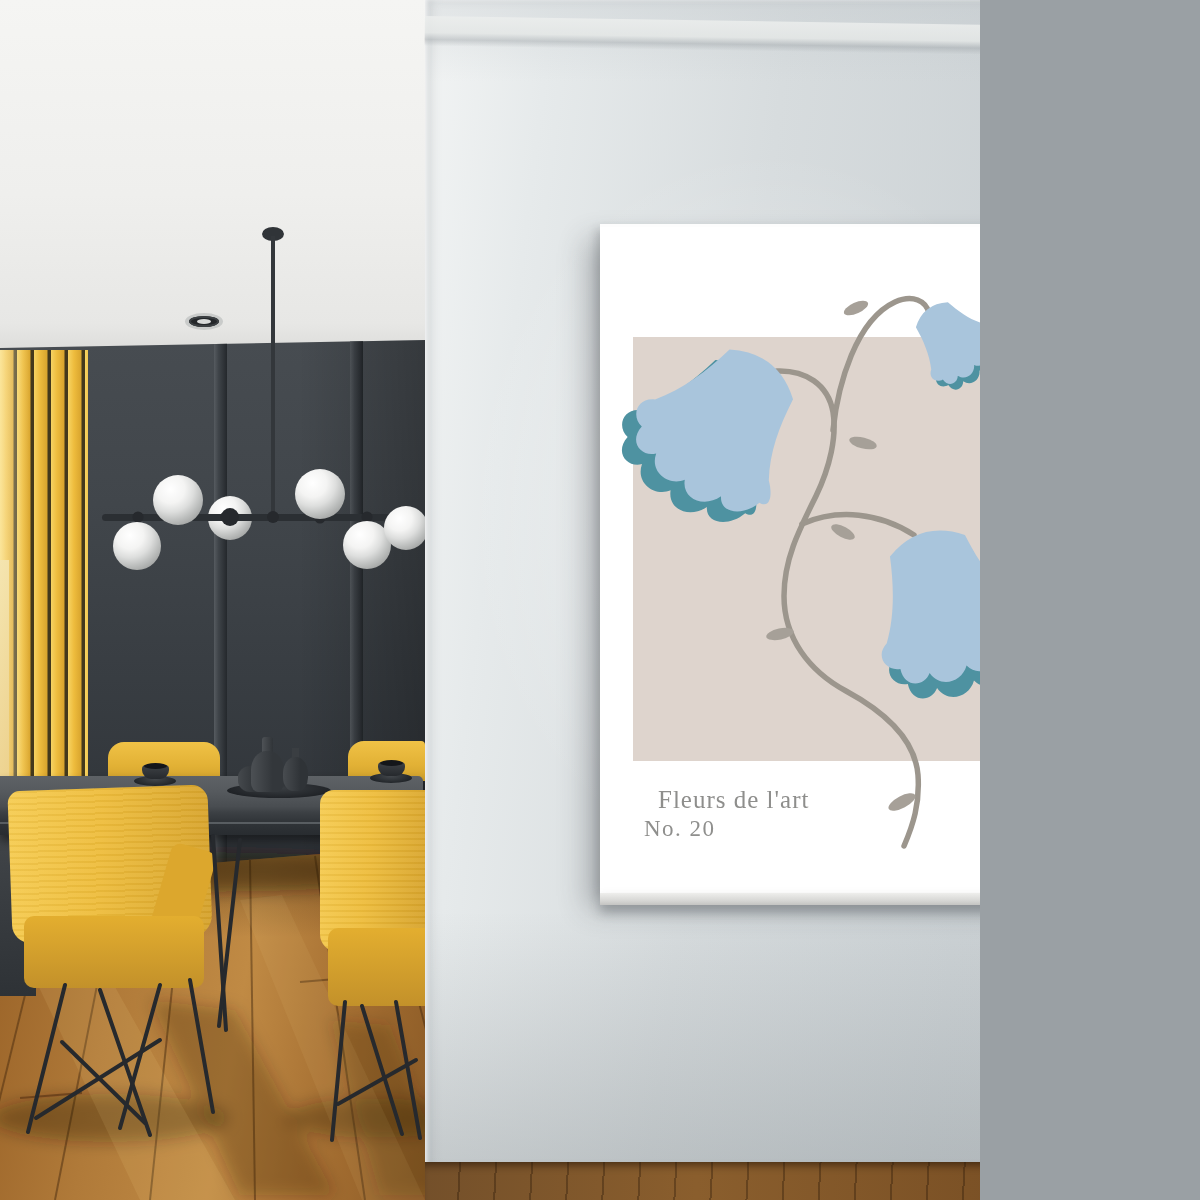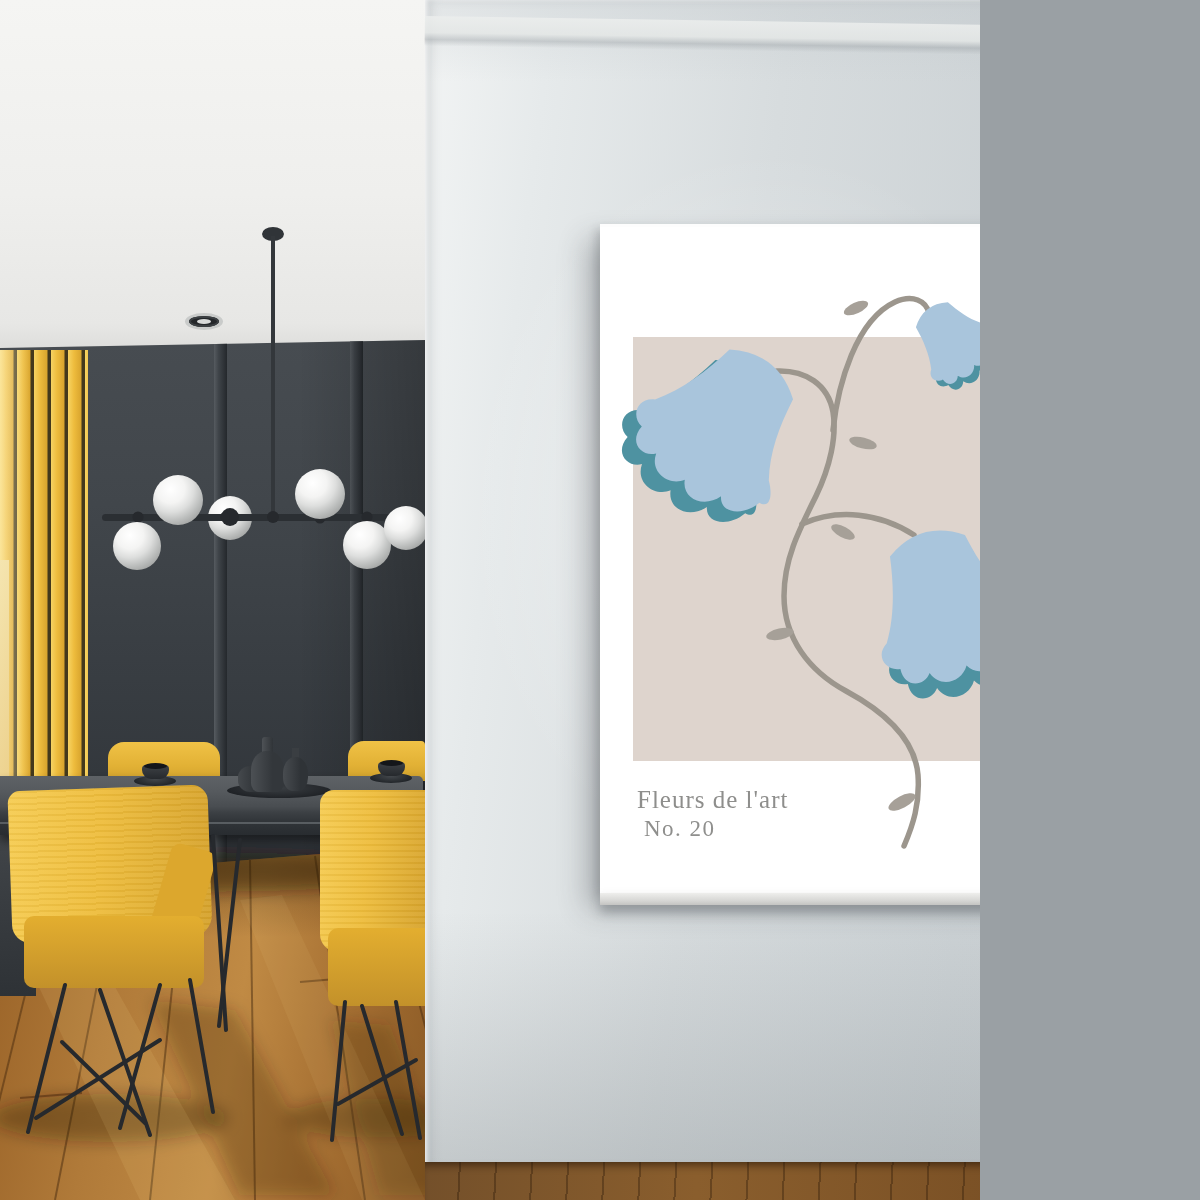--- a/index.html
+++ b/index.html
@@ -103,21 +103,21 @@
   .canvas-lip{left:0;top:669px;width:100%;height:12px;
     background:linear-gradient(180deg,#eeeeec 0%,#d8d8d6 60%,#c4c4c2 100%);
     box-shadow:0 7px 12px rgba(50,55,60,0.35);}
   .canvas-top-sheen{left:0;top:0;width:100%;height:3px;background:#fdfdfd;}
 
   .poster-art{left:0;top:0;width:502px;height:669px;}
   .brand{top:44px;right:40px;text-align:right;color:#2e2c29;
     font-family:"Liberation Serif",serif;font-size:20px;line-height:18px;
     letter-spacing:8px;margin-right:-8px;position:absolute;}
   .brand div{position:static;}
-  .caption-title{left:37px;top:562px;color:#8e8e8c;font-family:"Liberation Serif",serif;
+  .caption-title{left:58px;top:562px;color:#8e8e8c;font-family:"Liberation Serif",serif;
     font-size:25px;letter-spacing:1px;}
   .caption-edition{left:44px;top:592px;color:#8f8f8d;font-family:"Liberation Serif",serif;
     font-size:23px;letter-spacing:1.5px;}
 
   svg{display:block;}
 </style>
 </head>
 <body>
 
 <div id="stage">

